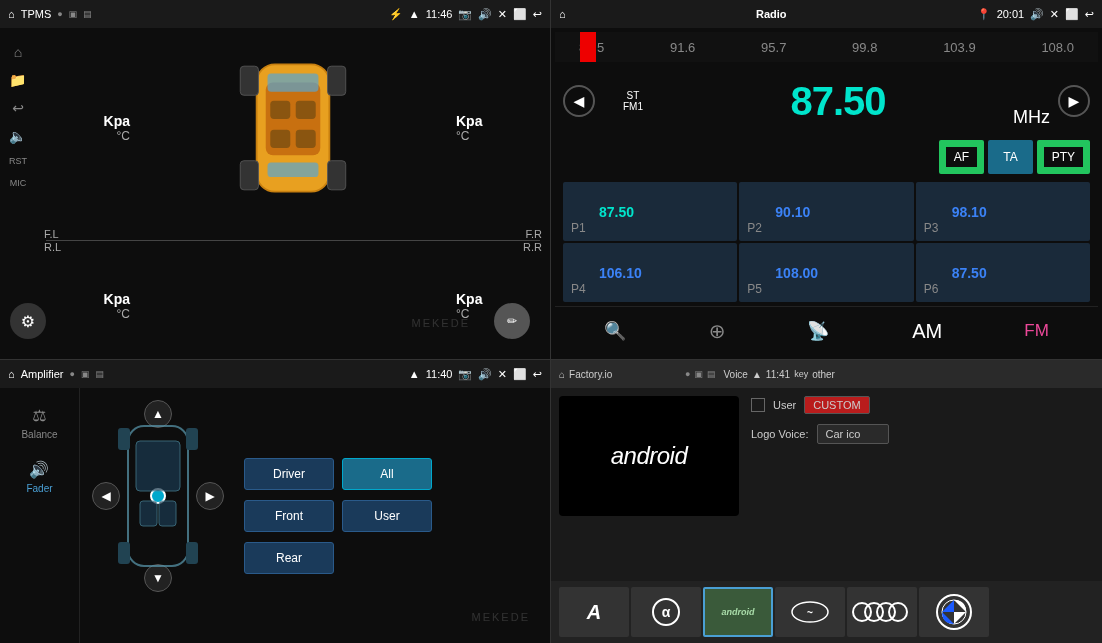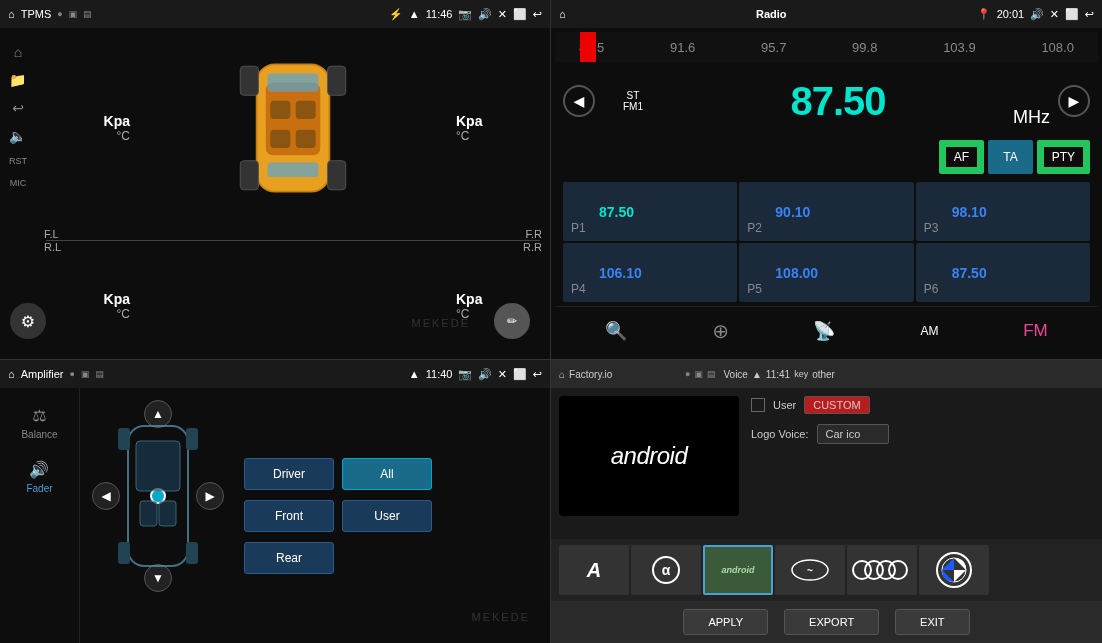--- a/index.html
+++ b/index.html
@@ -676,21 +676,21 @@
       <div class="preset-item">
         <span class="preset-label">P6</span>
         <span class="preset-freq white">87.50</span>
       </div>
     </div>
 
     <div class="radio-controls">
       <div class="ctrl-btn">🔍</div>
       <div class="ctrl-btn" style="font-size:20px;">⊕</div>
       <div class="ctrl-btn">📡</div>
-      <div class="ctrl-btn" style="color:#fff;font-size:12px;">AM</div>
+      <div class="ctrl-btn" style="color:#fff;font-size:20px;">AM</div>
       <div class="ctrl-btn" style="color:#ec4899;font-size:17px;">FM</div>
     </div>
   </div>
 </div>
 
 <div class="q3">
   <div class="topbar">
     <span>⌂</span>
     <span>Amplifier</span>
     <span style="color:#888;font-size:9px;">●</span>
@@ -828,18 +828,13 @@
         <circle cx="18" cy="18" r="17" fill="none" stroke="white" stroke-width="2"></circle>
         <circle cx="18" cy="18" r="12" fill="none" stroke="white" stroke-width="1"></circle>
         <path d="M18 6 L18 18 L6 18" fill="#1a5aff"></path>
         <path d="M18 18 L30 18 L18 30" fill="white"></path>
         <path d="M18 6 Q30 6 30 18" fill="white"></path>
         <path d="M6 18 Q6 30 18 30" fill="#1a5aff"></path>
       </svg>
     </div>
   </div>
 
-  <div class="q4-buttons">
-    <button class="action-btn">APPLY</button>
-    <button class="action-btn">EXPORT</button>
-    <button class="action-btn">EXIT</button>
-  </div>
 </div>
 
 </body></html>

